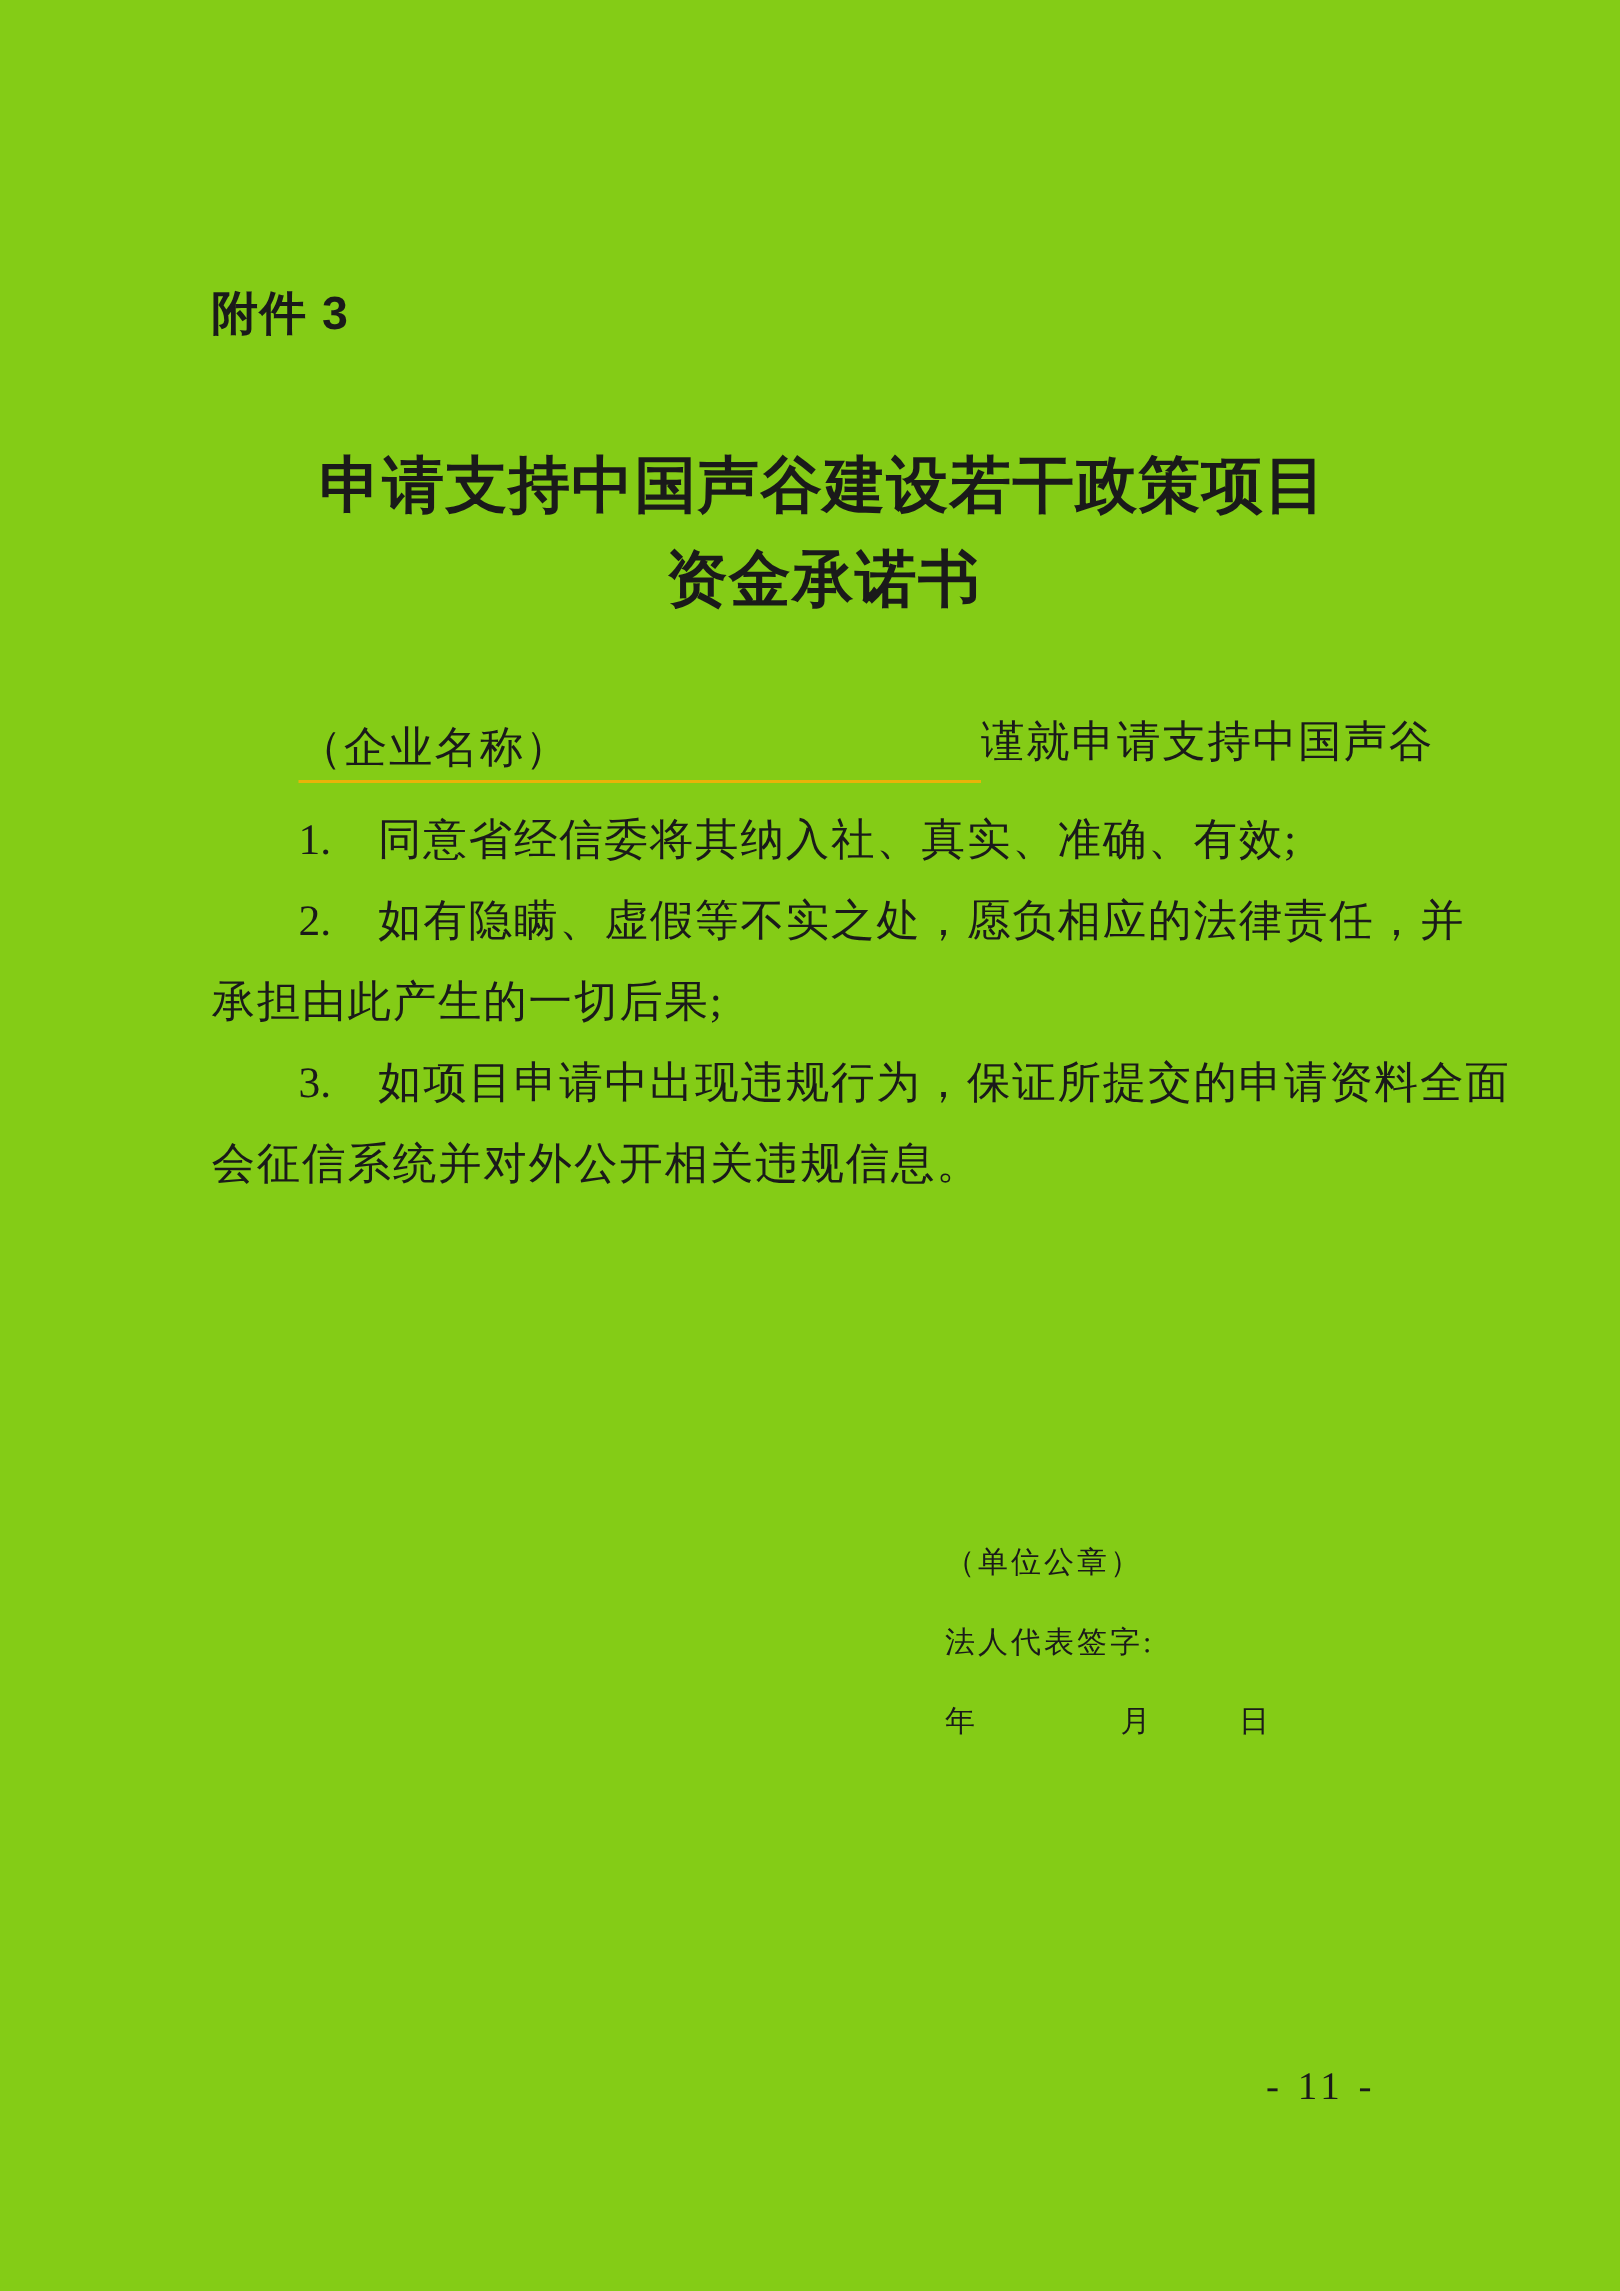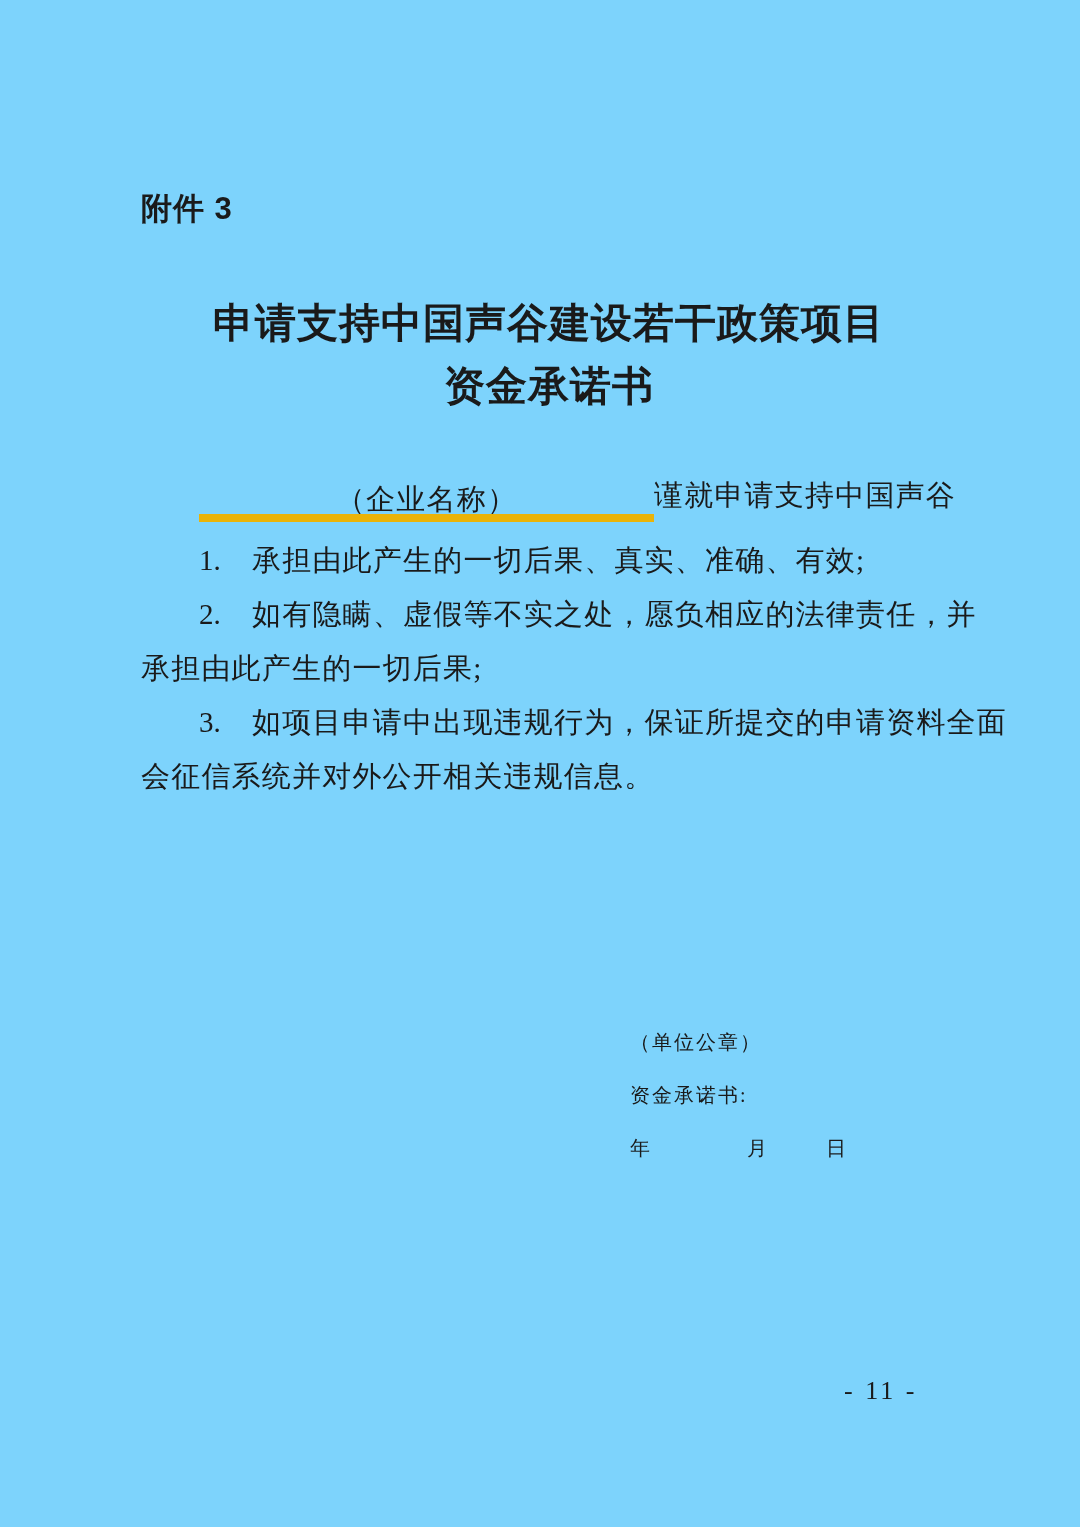--- a/index.html
+++ b/index.html
@@ -1,20 +1,20 @@
 <!DOCTYPE html>
 <html><head>
 <meta charset="utf-8">
 <style>
   html,body { margin:0; padding:0; background:#e8e8e8; }
   .page {
     position:relative;
     width:1080px; height:1527px;
     margin:0 auto;
-    background:#7dd3fc;
+    background:#84cc16;
     color:#1a1a1a;
     font-family:"Liberation Serif","DejaVu Serif",serif;
     overflow:hidden;
     text-decoration:underline;
   }
 
   .attachment-label {
     position:absolute; left:141px; top:188px;
     font-family:"Liberation Sans","DejaVu Sans",sans-serif;
     font-weight:600; font-size:31px; letter-spacing:1px;
@@ -33,22 +33,22 @@
     font-size:29px; letter-spacing:1.2px;
     white-space:nowrap; margin:0;
   }
   .indent { padding-left:58px; }
   .first-item { margin-top:11px; }
   .num { display:inline-block; min-width:53px; letter-spacing:0; }
 
   .blank-line {
     display:inline-block; box-sizing:border-box;
     width:455px; height:50px; line-height:54px;
-    border-bottom:8px solid #eab308;
-    text-align:center; vertical-align:bottom;
+    border-bottom:2px solid #eab308;
+    text-align:left; vertical-align:bottom;
   }
 
   .signature-block {
     position:absolute; left:630px; top:1016px;
     font-size:20px; letter-spacing:2px;
   }
   .sig-line { height:53px; line-height:53px; margin:0; }
   .date-month { display:inline-block; margin-left:88px; }
   .date-day   { display:inline-block; margin-left:50px; }
 
@@ -72,38 +72,38 @@
   <div class="doc-body">
 
     <p class="bline indent">
       <span class="blank-line">
         <span>（企业名称）</span>
       </span><span>谨就申请支持中国声谷</span>
     </p>
 
 
     <p class="bline indent first-item">
-      <span class="num">1.</span><span>承担由此产生的一切后果、真实、准确、有效;</span>
+      <span class="num">1.</span><span>同意省经信委将其纳入社、真实、准确、有效;</span>
     </p>
 
     <p class="bline indent">
       <span class="num">2.</span><span>如有隐瞒、虚假等不实之处，愿负相应的法律责任，并</span>
     </p>
     <p class="bline">承担由此产生的一切后果;</p>
 
     <p class="bline indent">
       <span class="num">3.</span><span>如项目申请中出现违规行为，保证所提交的申请资料全面</span>
     </p>
     <p class="bline">会征信系统并对外公开相关违规信息。</p>
 
   </div>
 
   <div class="signature-block">
     <p class="sig-line">（单位公章）</p>
-    <p class="sig-line">资金承诺书:</p>
+    <p class="sig-line">法人代表签字:</p>
     <p class="sig-line">
       <span>年</span>
       <span class="date-month">月</span>
       <span class="date-day">日</span>
     </p>
   </div>
 
   <div class="page-number">- 11 -</div>
 
 </div>

